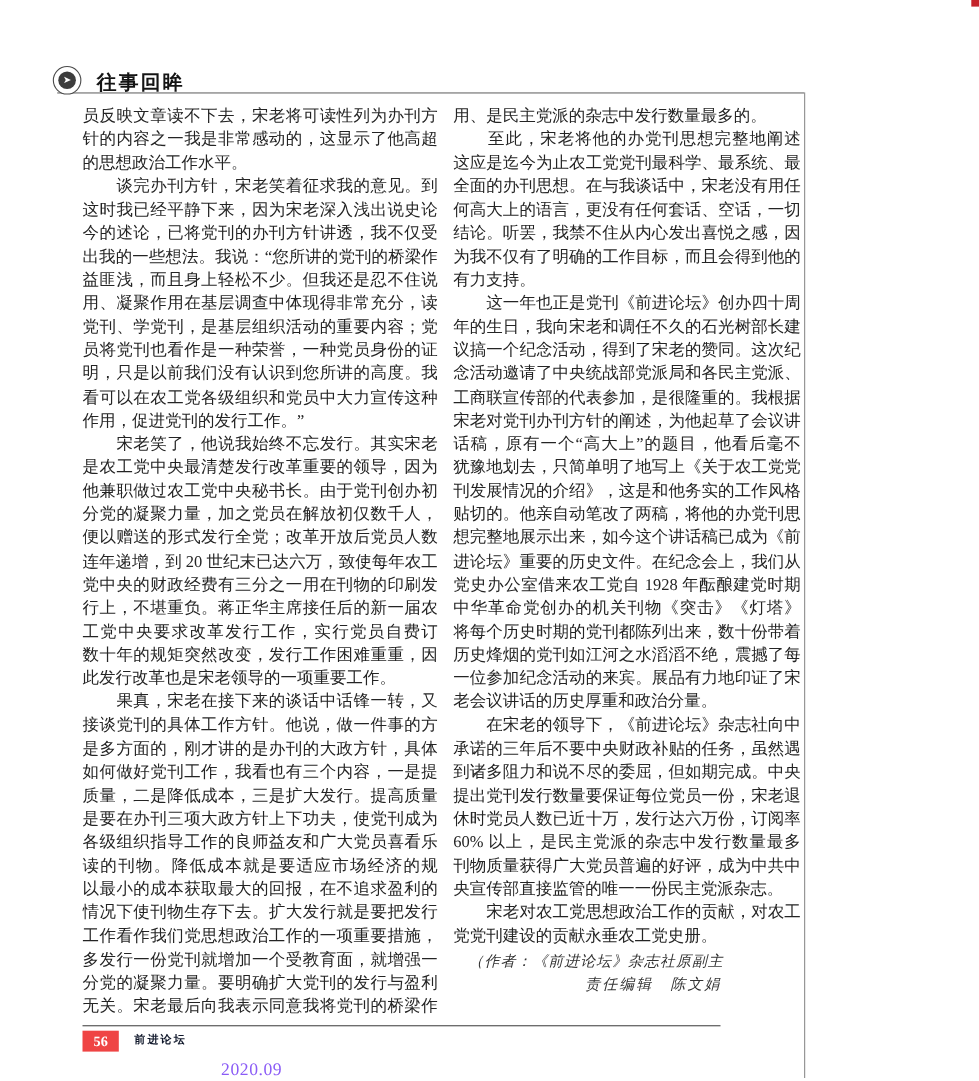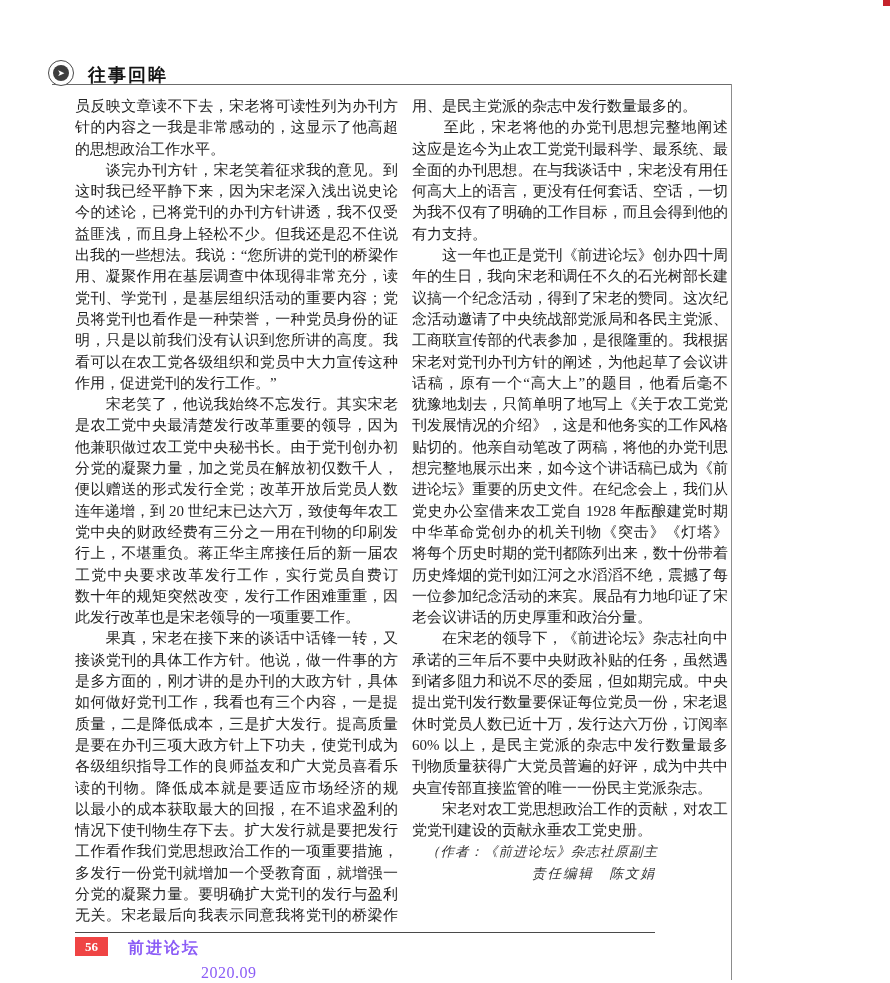--- a/index.html
+++ b/index.html
@@ -44,21 +44,21 @@
   .line.author { padding-right:70px; letter-spacing:1px; }
   .line.editor { padding-right:72px; letter-spacing:2px; }
 
   
   .footer-rule { position:absolute; left:75px; top:932px; width:580px; height:1px; background:#4a4a4a; }
   .page-num {
     position:absolute; left:75px; top:937px; width:33px; height:19px;
     background:#ef4444; color:#fff; font-size:13px; font-weight:700;
     text-align:center; line-height:19px;
   }
-  .journal { position:absolute; left:128px; top:938px; font-size:16px; font-weight:700; letter-spacing:2px; color:#8b5cf6; }
+  .journal { position:absolute; left:122px; top:938px; font-size:10px; font-weight:700; letter-spacing:2px; color:#0f172a; }
   .issue   { position:absolute; left:201px; top:964px; font-size:16px; letter-spacing:0.5px; color:#8b5cf6; }
 </style>
 </head>
 <body>
 
 <div class="page">
 
   <span class="corner-mark"></span>
 
   <span class="hdr-icon">
@@ -69,22 +69,22 @@
 
   <div class="right-rule"></div>
 
   <div class="col col-left">
       <div class="line">员反映文章读不下去，宋老将可读性列为办刊方</div>
       <div class="line">针的内容之一我是非常感动的，这显示了他高超</div>
       <div class="line para-end">的思想政治工作水平。</div>
       <div class="line">　　谈完办刊方针，宋老笑着征求我的意见。到</div>
       <div class="line">这时我已经平静下来，因为宋老深入浅出说史论</div>
       <div class="line">今的述论，已将党刊的办刊方针讲透，我不仅受</div>
+      <div class="line">出我的一些想法。我说：“您所讲的党刊的桥梁作</div>
       <div class="line">益匪浅，而且身上轻松不少。但我还是忍不住说</div>
-      <div class="line">出我的一些想法。我说：“您所讲的党刊的桥梁作</div>
       <div class="line">用、凝聚作用在基层调查中体现得非常充分，读</div>
       <div class="line">党刊、学党刊，是基层组织活动的重要内容；党</div>
       <div class="line">员将党刊也看作是一种荣誉，一种党员身份的证</div>
       <div class="line">明，只是以前我们没有认识到您所讲的高度。我</div>
       <div class="line">看可以在农工党各级组织和党员中大力宣传这种</div>
       <div class="line para-end">作用，促进党刊的发行工作。”</div>
       <div class="line">　　宋老笑了，他说我始终不忘发行。其实宋老</div>
       <div class="line">是农工党中央最清楚发行改革重要的领导，因为</div>
       <div class="line">他兼职做过农工党中央秘书长。由于党刊创办初</div>
       <div class="line">分党的凝聚力量，加之党员在解放初仅数千人，</div>
@@ -109,20 +109,21 @@
       <div class="line">多发行一份党刊就增加一个受教育面，就增强一</div>
       <div class="line">分党的凝聚力量。要明确扩大党刊的发行与盈利</div>
       <div class="line">无关。宋老最后向我表示同意我将党刊的桥梁作</div>
     </div>
   <div class="col col-right">
       <div class="line para-end">用、是民主党派的杂志中发行数量最多的。</div>
       <div class="line">　　至此，宋老将他的办党刊思想完整地阐述完，</div>
       <div class="line">这应是迄今为止农工党党刊最科学、最系统、最</div>
       <div class="line">全面的办刊思想。在与我谈话中，宋老没有用任</div>
       <div class="line">何高大上的语言，更没有任何套话、空话，一切</div>
+      <div class="line">结论。听罢，我禁不住从内心发出喜悦之感，因</div>
       <div class="line">为我不仅有了明确的工作目标，而且会得到他的</div>
       <div class="line para-end">有力支持。</div>
       <div class="line">　　这一年也正是党刊《前进论坛》创办四十周</div>
       <div class="line">年的生日，我向宋老和调任不久的石光树部长建</div>
       <div class="line">议搞一个纪念活动，得到了宋老的赞同。这次纪</div>
       <div class="line">念活动邀请了中央统战部党派局和各民主党派、</div>
       <div class="line">工商联宣传部的代表参加，是很隆重的。我根据</div>
       <div class="line">宋老对党刊办刊方针的阐述，为他起草了会议讲</div>
       <div class="line">话稿，原有一个“高大上”的题目，他看后毫不</div>
       <div class="line">犹豫地划去，只简单明了地写上《关于农工党党</div>

